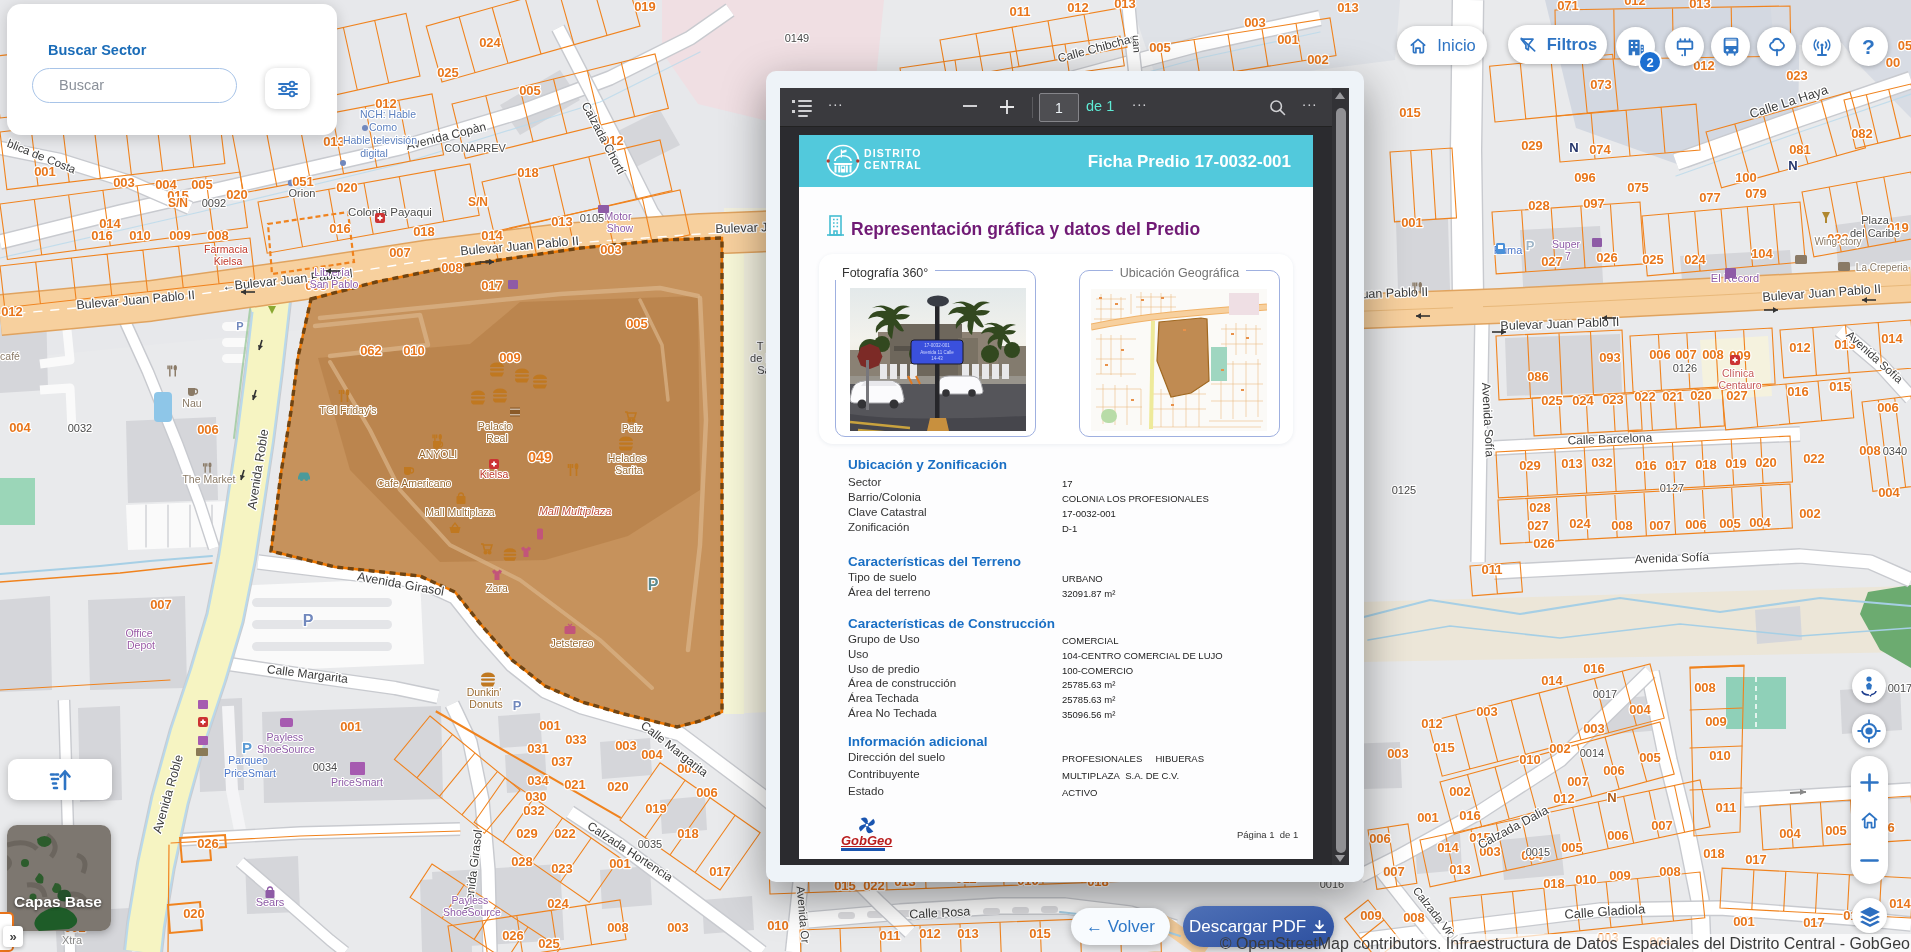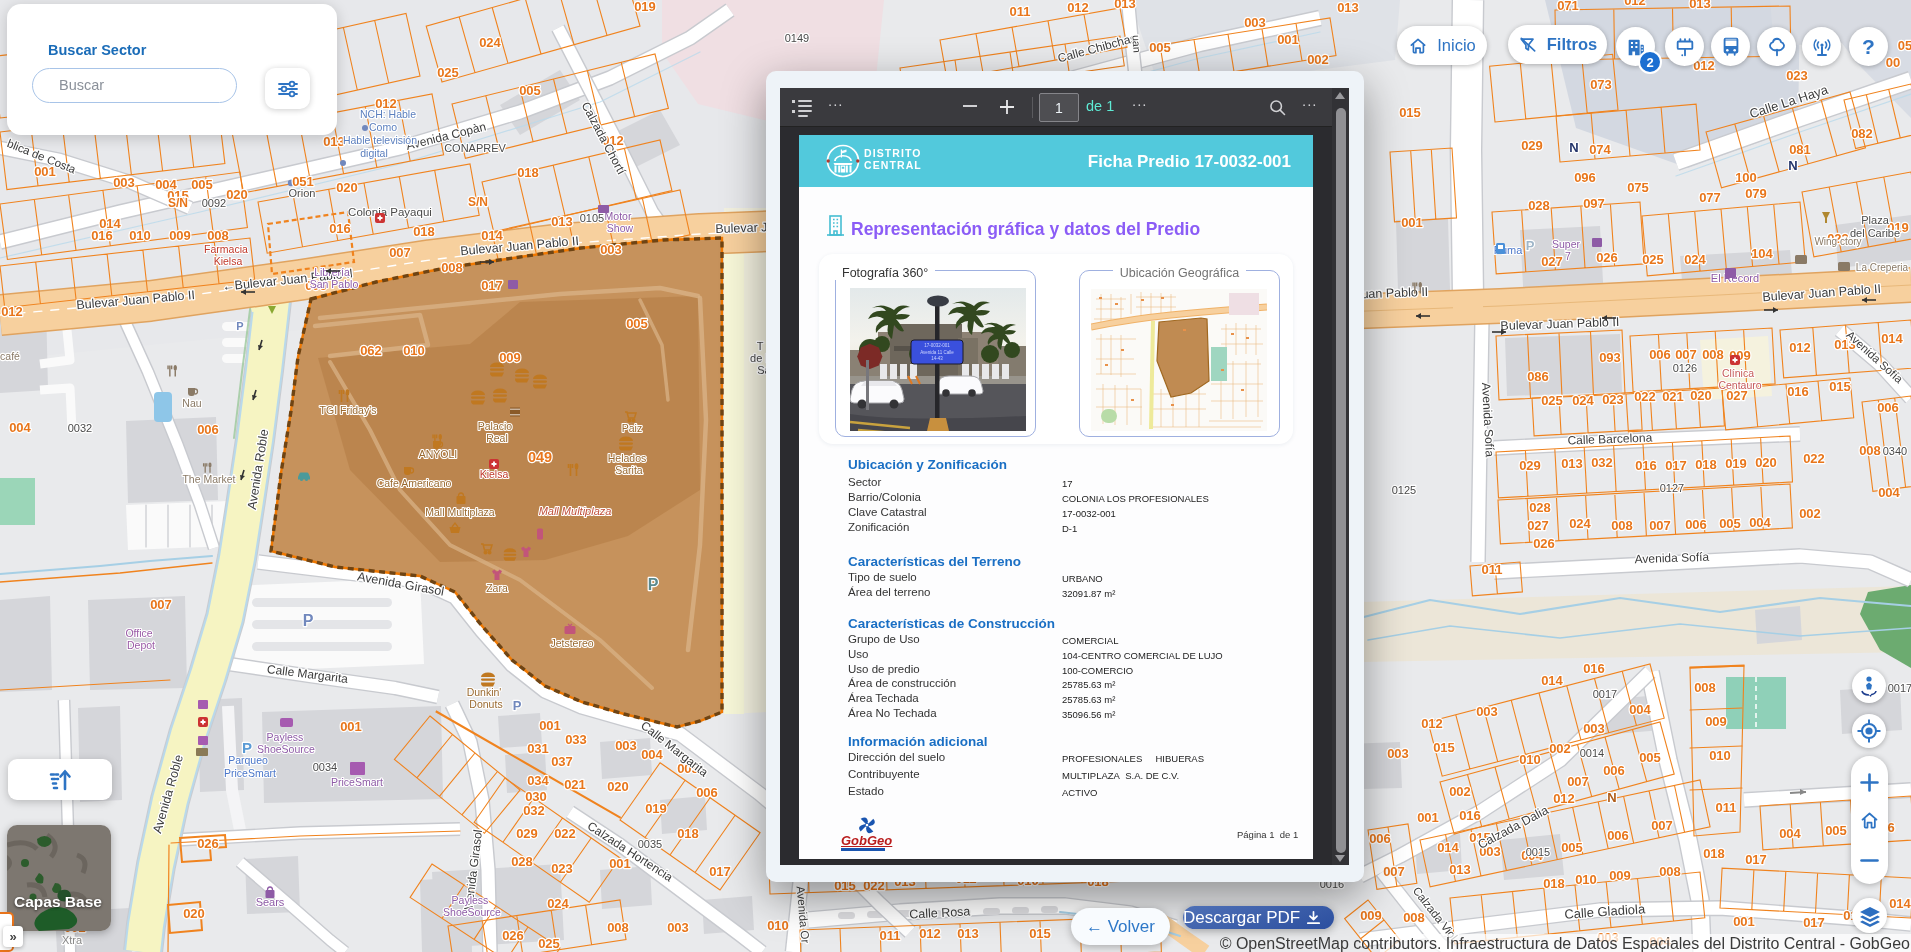--- a/index.html
+++ b/index.html
@@ -864,21 +864,21 @@
     <div class="abs" style="right:22px;top:17px;color:#fff;font-size:17px;font-weight:bold">Ficha Predio 17-0032-001</div>
 
     <svg class="abs" style="left:28px;top:80px" width="17" height="21" viewBox="0 0 17 21">
           <g fill="none" stroke="#45bdd2" stroke-width="1.6">
             <rect x="3" y="1" width="11" height="19"></rect>
             <path d="M6,4.5 h1.6 M9.5,4.5 h1.6 M6,8 h1.6 M9.5,8 h1.6 M6,11.5 h1.6 M9.5,11.5 h1.6"></path>
             <path d="M7,20 v-4 h3 v4"></path>
             <path d="M0,20 h17"></path>
           </g>
         </svg>
-    <div class="abs" style="left:52px;top:84px;color:#8b5cf6;font-size:17.5px;font-weight:bold">Representación gráfica y datos del Predio</div>
+    <div class="abs" style="left:52px;top:84px;color:#701a75;font-size:17.5px;font-weight:bold">Representación gráfica y datos del Predio</div>
 
     <div class="abs" style="left:20px;top:119px;width:474px;height:190px;background:#fff;border-radius:14px;box-shadow:0 1px 4px rgba(30,60,100,.08)"></div>
     <div class="abs" style="left:36px;top:135px;width:201px;height:167px;border:1.5px solid #9fb0e0;border-radius:10px"></div>
     <div class="abs" style="left:36px;top:128px;width:201px;text-align:left"><span style="padding:0 7px;background:#fff;font-size:12.5px;color:#333">Fotografía 360°</span></div>
     <div class="abs" style="left:280px;top:135px;width:201px;height:167px;border:1.5px solid #9fb0e0;border-radius:10px"></div>
     <div class="abs" style="left:280px;top:128px;width:201px;text-align:center"><span style="padding:0 7px;background:#fff;font-size:12.5px;color:#737373">Ubicación Geográfica</span></div>
 
     <svg class="abs" style="left:51px;top:153px" width="176" height="143" viewBox="0 0 176 143">
       <defs>
             <linearGradient id="sky" x1="0" y1="0" x2="0" y2="1">
@@ -1022,21 +1022,21 @@
           </g>
       <circle cx="13" cy="10" r="2" fill="#fff" stroke="#1a55b0"></circle>
     </svg>
     <div class="abs" style="left:42px;top:698px;color:#b91c1c;font-size:13px;font-weight:bold;font-style:italic;text-decoration:underline">GobGeo</div>
     <div class="abs" style="left:42px;top:713px;width:44px;height:2.5px;background:#1a55b0"></div>
     <div class="abs" style="left:438px;top:694px;color:#333;font-size:9.5px">Página 1&nbsp; de 1</div>
   </div>
 </div>
 
 <div class="abs" style="left:1071px;top:908px;width:99px;height:37px;border-radius:18.5px;background:#f8fbfe;box-shadow:0 2px 8px rgba(0,0,0,.28);display:flex;align-items:center;justify-content:center;color:#2e78c8;font-size:17px">←&nbsp;Volver</div>
-<div class="abs" style="left:1183px;top:906px;width:151px;height:23px;border-radius:20.5px;background:linear-gradient(160deg,#4e70b6,#2c4f9f);box-shadow:0 2px 8px rgba(0,0,0,.3);display:flex;align-items:center;justify-content:flex-start;gap:5px;color:#fff;font-size:17px">
+<div class="abs" style="left:1183px;top:906px;width:151px;height:41px;border-radius:20.5px;background:linear-gradient(160deg,#4e70b6,#2c4f9f);box-shadow:0 2px 8px rgba(0,0,0,.3);display:flex;align-items:center;justify-content:center;gap:5px;color:#fff;font-size:17px">
   <span>Descargar PDF</span>
   <svg width="17" height="17" viewBox="0 0 24 24">
         <g stroke="#fff" stroke-width="2.4" fill="none" stroke-linecap="round" stroke-linejoin="round">
           <path d="M12,4 V14 M7,10 l5,5 5,-5"></path>
           <path d="M4,20 h16"></path>
         </g>
       </svg>
 </div>
 
 <div class="circlebtn" style="left:1852px;top:669px;width:34px;height:34px">

